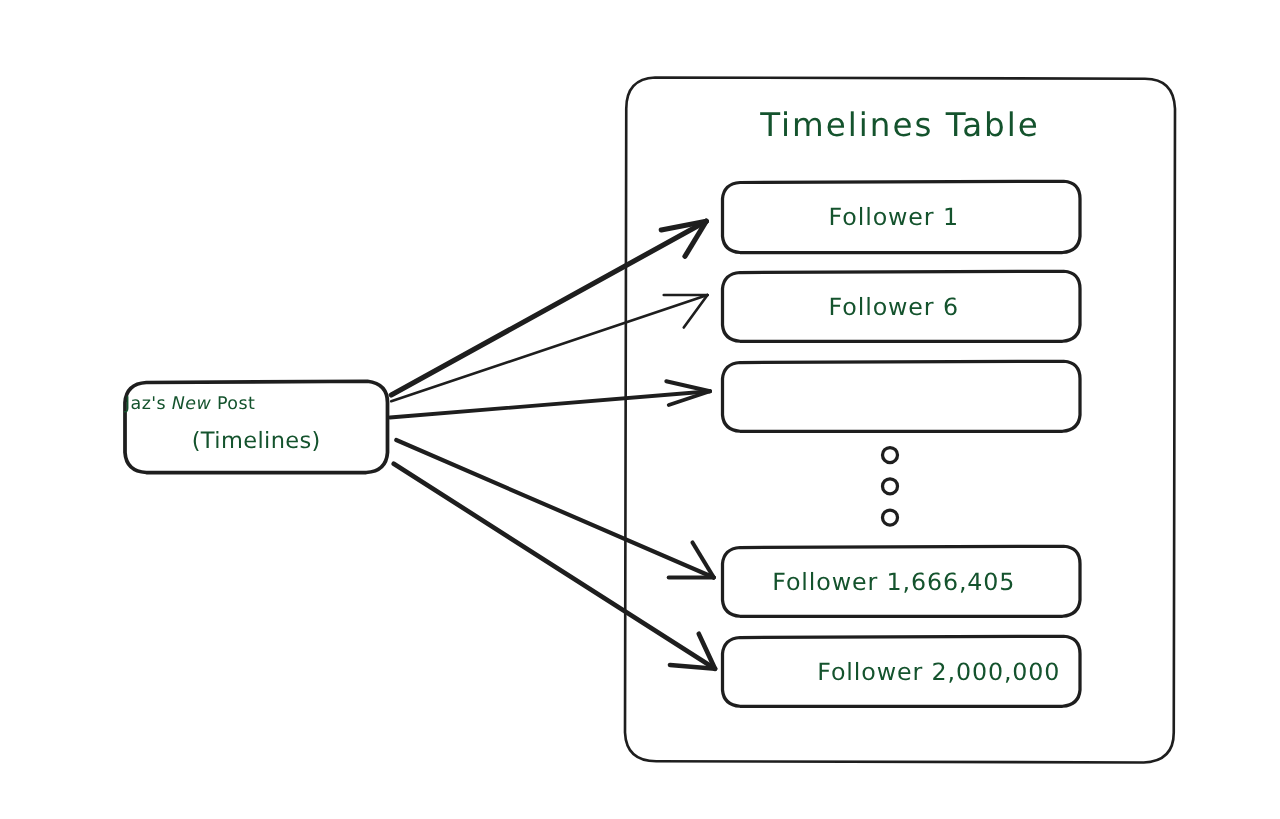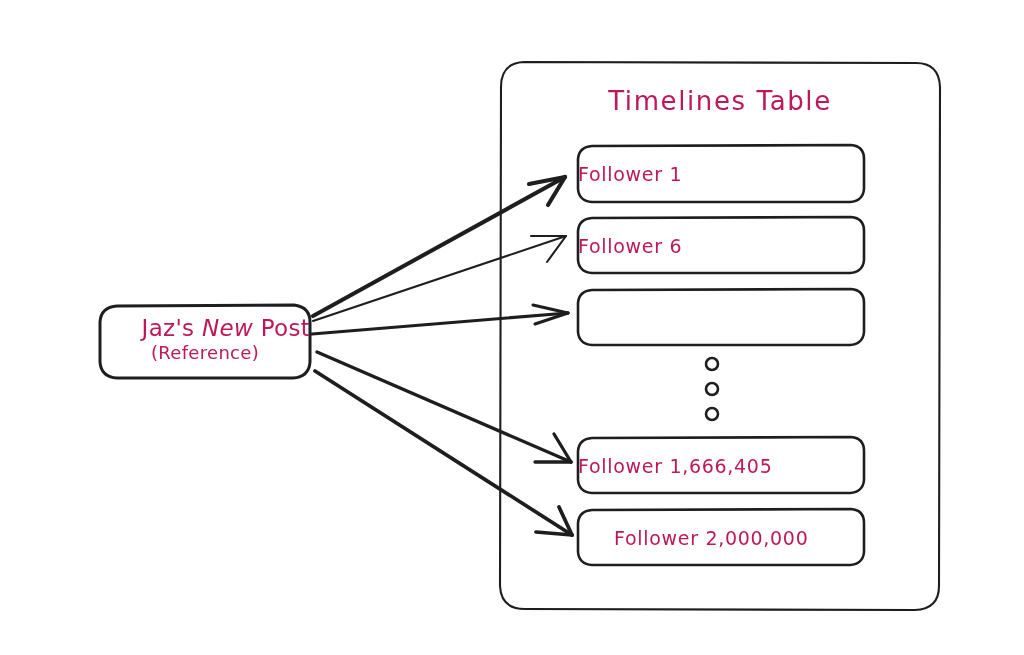--- a/index.html
+++ b/index.html
@@ -30,48 +30,48 @@
     stroke-linecap: round;
     stroke-linejoin: round;
   }
   #sketch .boxfill {
     fill: #ffffff;
   }
 
   
   .txt {
     position: absolute;
-    color: #be185d;
+    color: #14532d;
     font-family: "DejaVu Sans", sans-serif;
     white-space: nowrap;
     letter-spacing: 0.4px;
   }
 
   #table-title {
     left: 500px;
     top: 86px;
     width: 440px;
     text-align: center;
     font-size: 26px;
     letter-spacing: 1.6px;
   }
 
   .follower-label {
     width: 274px;
-    text-align: left;
+    text-align: center;
     font-size: 19px;
     letter-spacing: 0.7px;
   }
 
   #src-line-1 {
     left: 100px;
     top: 315px;
     width: 210px;
-    text-align: right;
-    font-size: 23px;
+    text-align: left;
+    font-size: 14px;
     letter-spacing: 0.3px;
   }
   #src-line-1 .em {
     font-style: italic;
   }
   #src-line-2 {
     left: 100px;
     top: 342px;
     width: 210px;
     text-align: center;
@@ -154,15 +154,15 @@
 
   <div class="txt follower-label" style="left:578px; top:235px;">Follower 6</div>
 
 
   <div class="txt follower-label" style="left:578px; top:455px;">Follower 1,666,405</div>
 
   <div class="txt follower-label" style="left:578px; top:527px;padding-left:36px;">Follower 2,000,000</div>
 
   <div class="txt" id="src-line-1"><span>Jaz's </span><span class="em">New</span><span> Post</span></div>
 
-  <div class="txt" id="src-line-2">(Reference)</div>
+  <div class="txt" id="src-line-2">(Timelines)</div>
 
 </div>
 
 </body></html>

